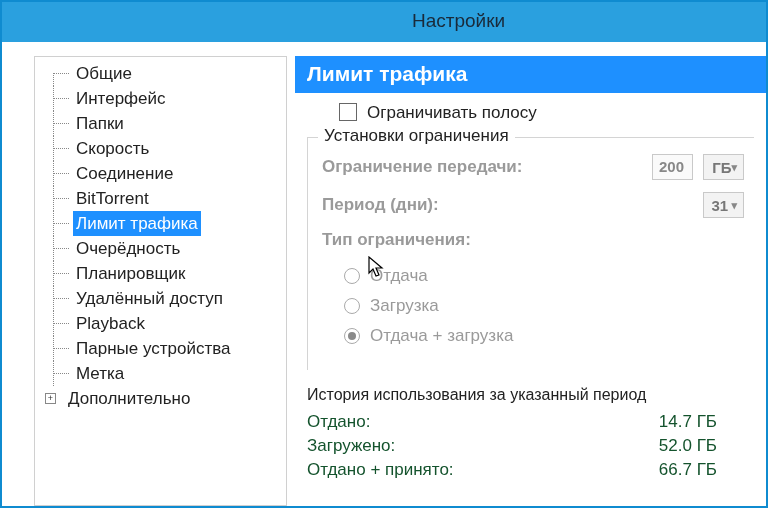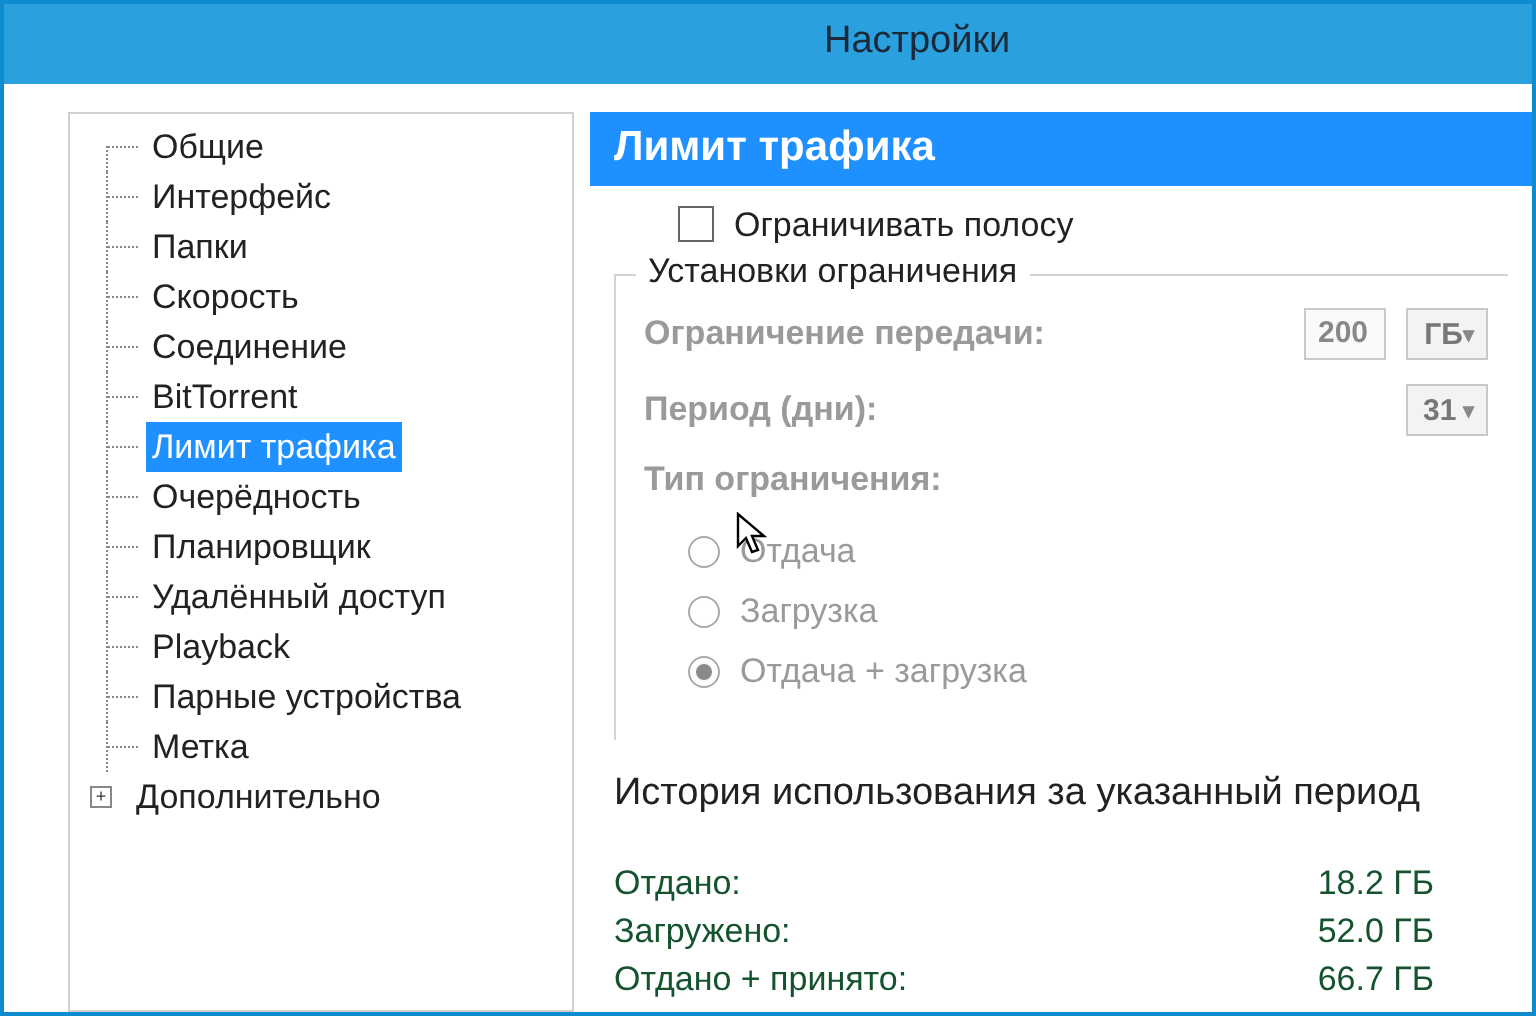--- a/index.html
+++ b/index.html
@@ -199,23 +199,23 @@
     position: absolute;
     left: 3px; top: 3px;
     width: 8px; height: 8px;
     border-radius: 50%;
     background: #8a8a8a;
   }
   .history {
     margin-top: 16px;
   }
   .history-title {
-    font-size: 19px;
+    font-size: 16px;
     color: #222;
-    margin-bottom: 24px;
+    margin-bottom: 8px;
   }
   .history-row {
     display: flex;
     font-size: 17px;
     color: #14532d;
     margin-bottom: 4px;
   }
   .history-row .k { flex: 0 0 330px; }
   .history-row .v { flex: 0 0 80px; text-align: right; }
   .cursor {
@@ -303,21 +303,21 @@
               <span class="radio checked"></span>
               <span>Отдача + загрузка</span>
             </div>
           </div>
         </div>
 
         <div class="history">
           <div class="history-title">История использования за указанный период</div>
           <div class="history-row">
             <span class="k">Отдано:</span>
-            <span class="v">18.2 ГБ</span>
+            <span class="v">14.7 ГБ</span>
           </div>
           <div class="history-row">
             <span class="k">Загружено:</span>
             <span class="v">52.0 ГБ</span>
           </div>
           <div class="history-row">
             <span class="k">Отдано + принято:</span>
             <span class="v">66.7 ГБ</span>
           </div>
         </div>

